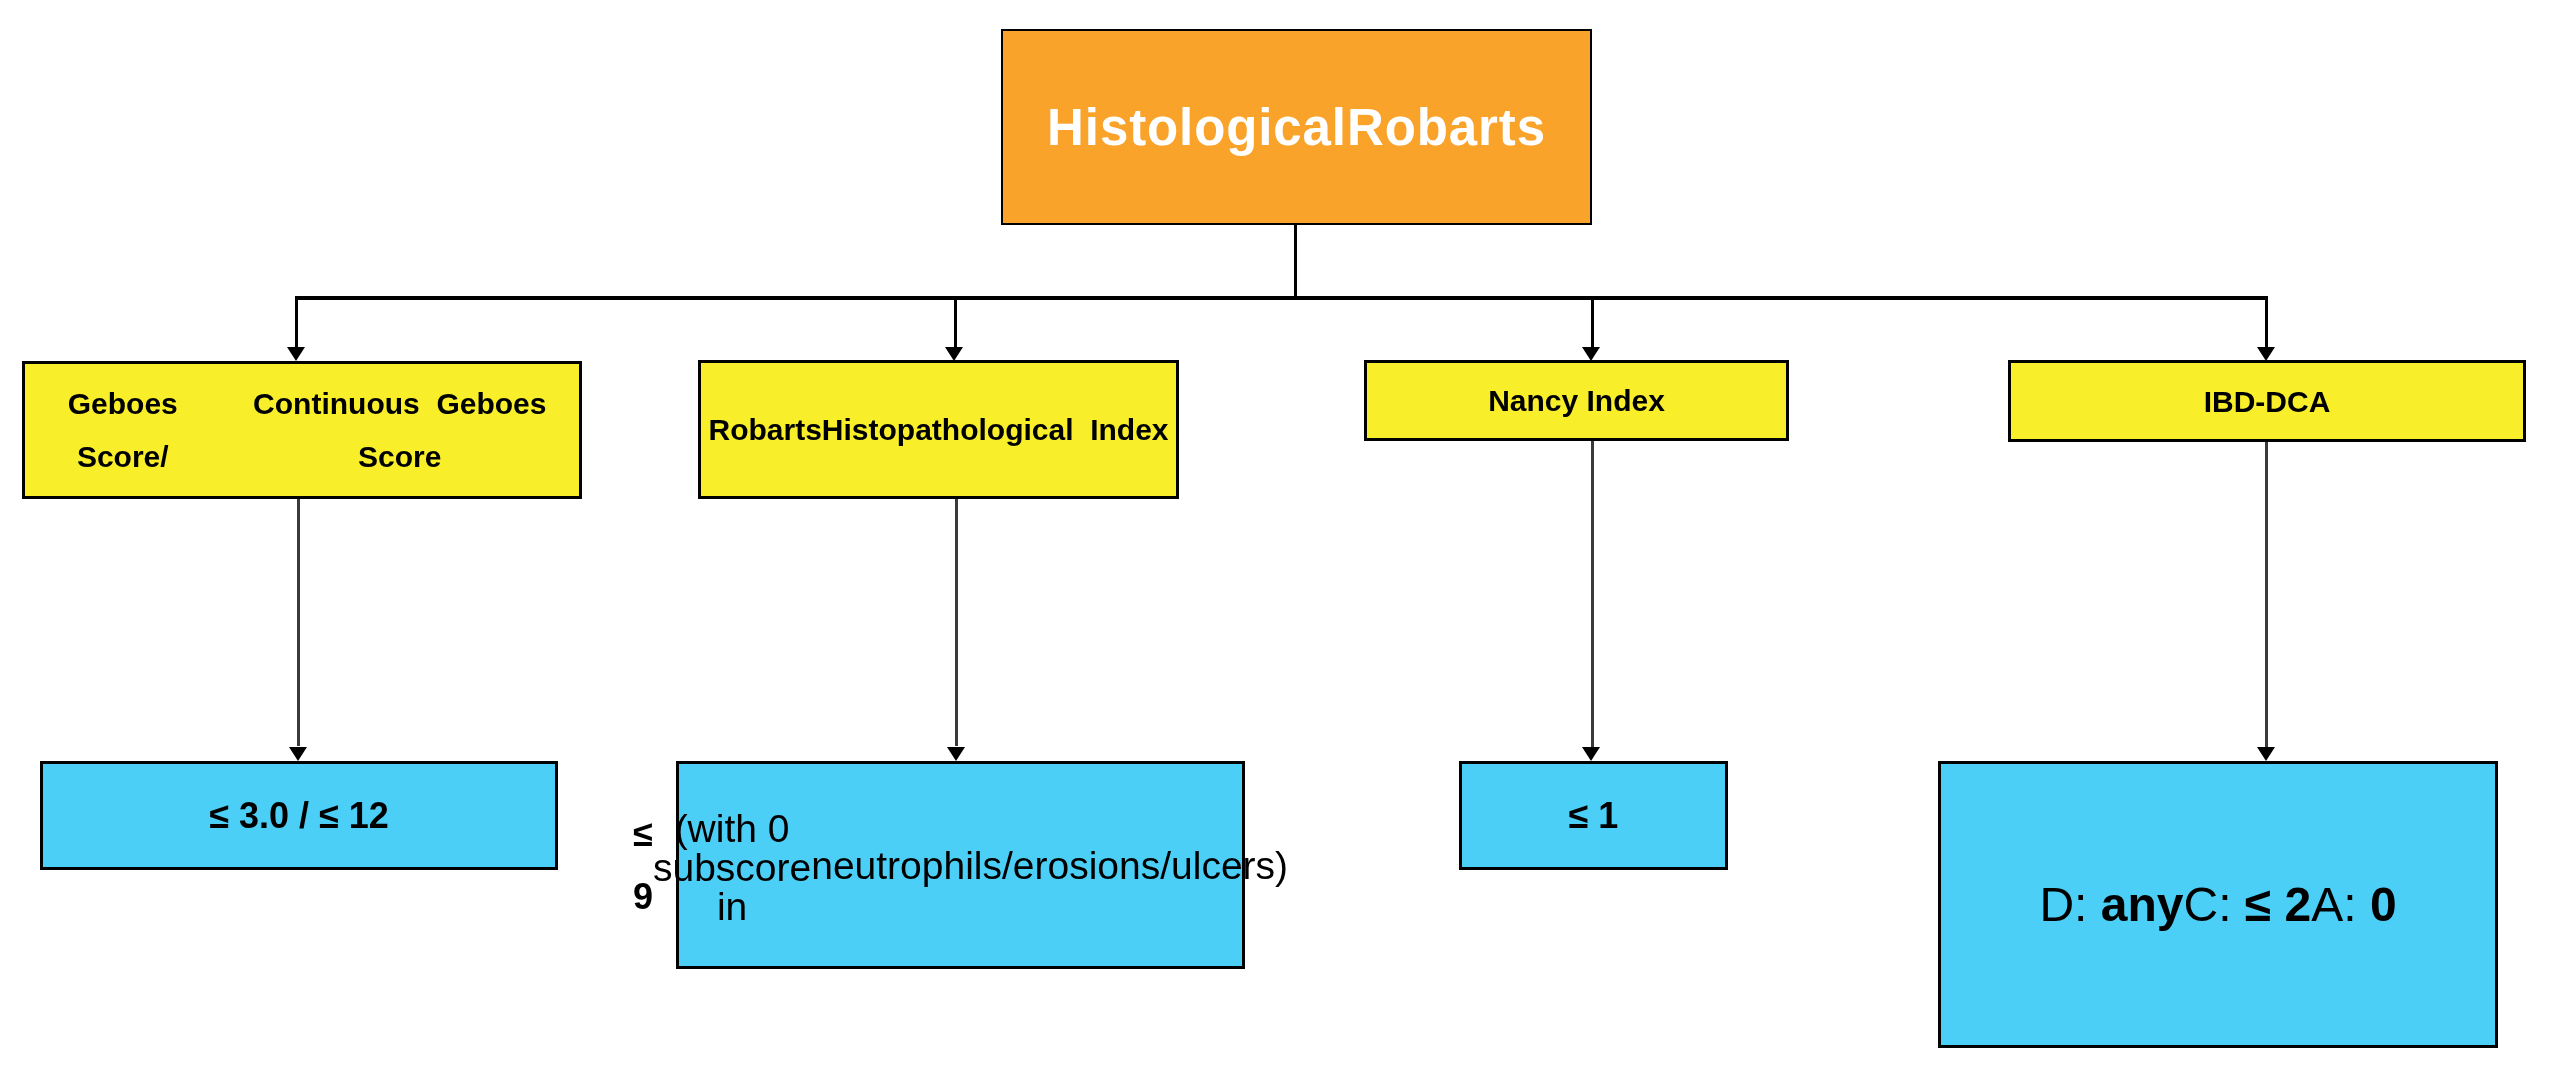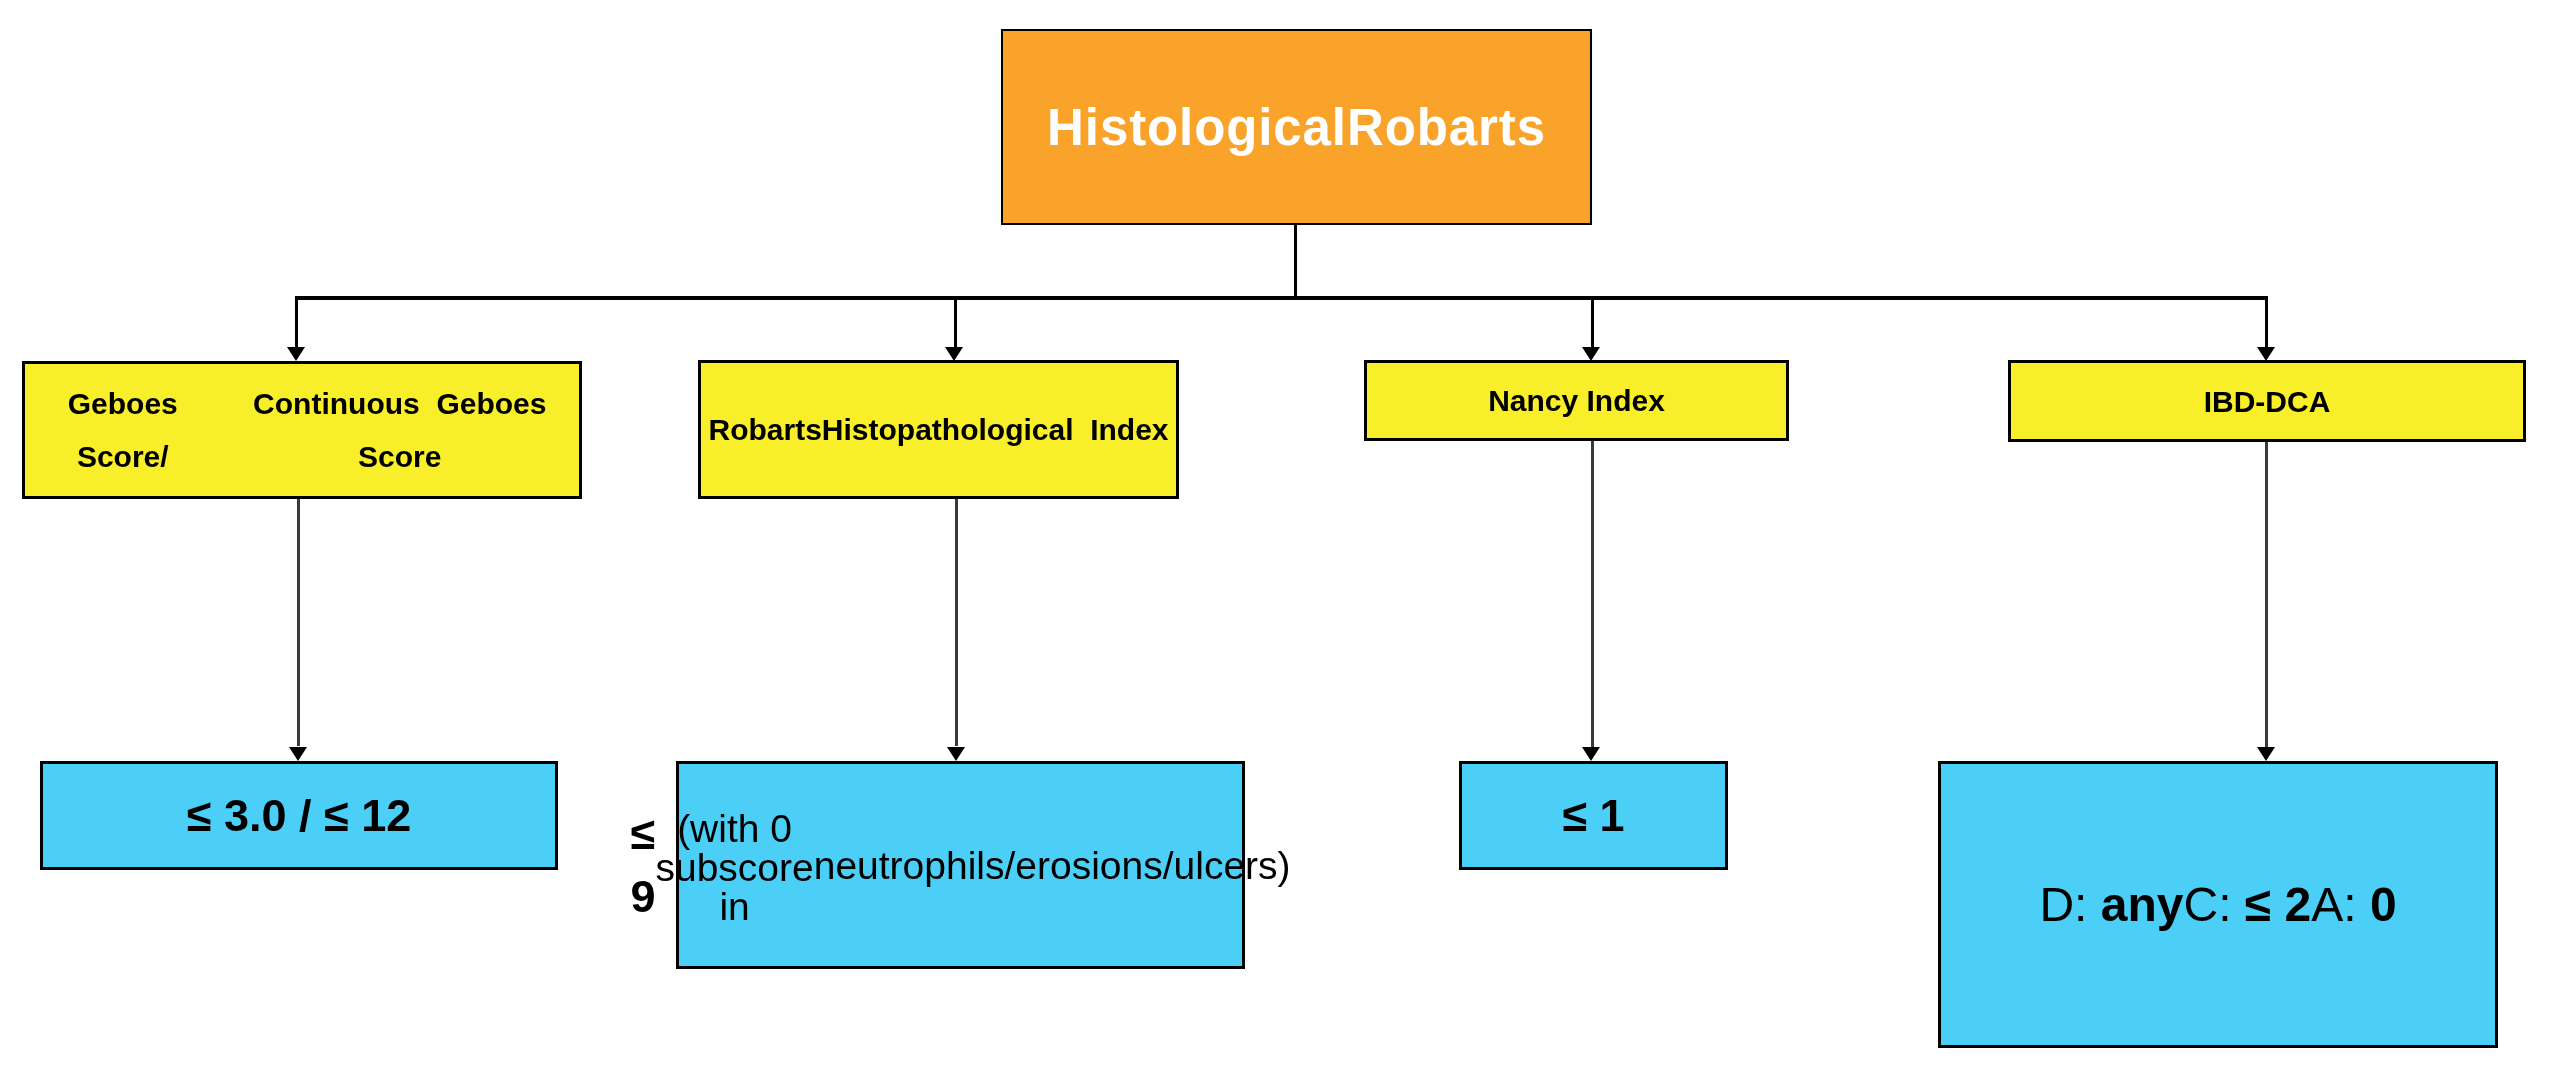--- a/index.html
+++ b/index.html
@@ -52,21 +52,21 @@
     white-space: pre-wrap;
   }
   .criterion-node {
     background: #4CCFF7;
   }
   .criterion-node-geboes  { left: 40px;   top: 761px; width: 518px; height: 109px; }
   .criterion-node-robarts { left: 676px;  top: 761px; width: 569px; height: 208px; }
   .criterion-node-nancy   { left: 1459px; top: 761px; width: 269px; height: 109px; }
   .criterion-node-ibddca  { left: 1938px; top: 761px; width: 560px; height: 287px; }
   .criterion-big {
-    font-size: 45px;
+    font-size: 36px;
     font-weight: bold;
     line-height: 63px;
   }
   .criterion-note {
     font-size: 39px;
     font-weight: normal;
     line-height: 39px;
     margin-top: 5.3px;
   }
   .dca-line {

